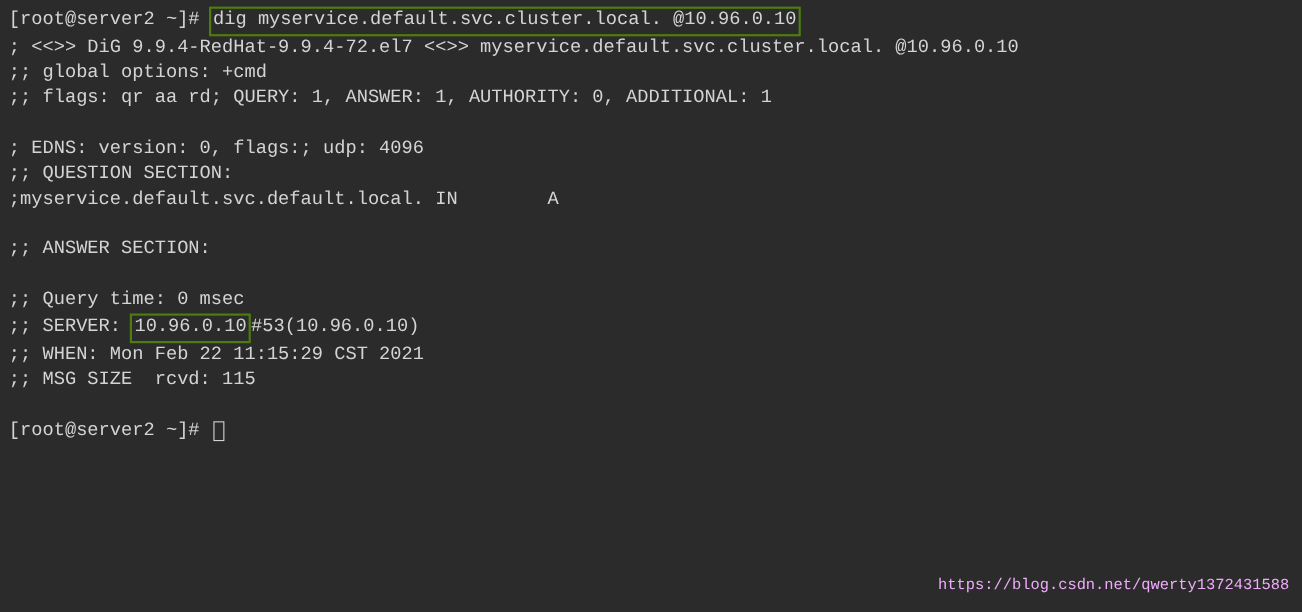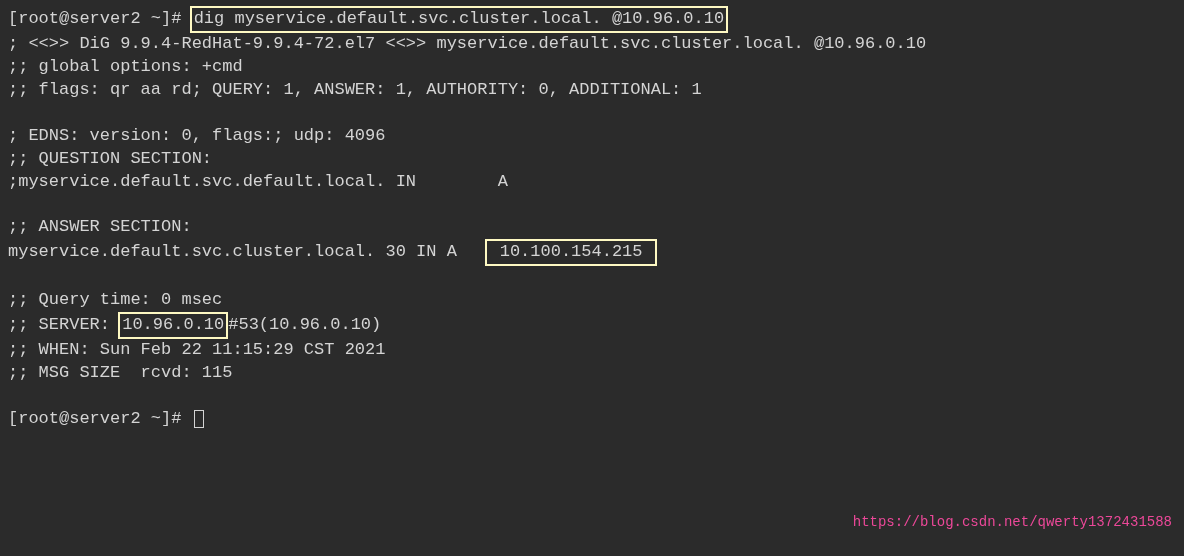--- a/index.html
+++ b/index.html
@@ -16,30 +16,30 @@
       padding: 4px 6px;
       width: 1184px;
       height: 556px;
       overflow: hidden;
       position: relative;
     }
     .line {
       white-space: pre;
     }
     .highlight-box {
-      border: 2px solid #fef9c3;
+      border: 2px solid #4d7c0f;
       display: inline-block;
       padding: 0 2px;
       margin-left: -2px;
     }
     .watermark {
       position: absolute;
-      bottom: 24px;
+      bottom: 14px;
       right: 12px;
-      color: #ec4899;
+      color: #f0abfc;
       font-size: 14px;
     }
     .cursor {
       display: inline-block;
       width: 10px;
       height: 18px;
       border: 1px solid #d4d4d4;
       vertical-align: text-bottom;
       margin-left: 2px;
     }
@@ -55,23 +55,22 @@
 <div class="line"></div>
 <div class="line">; &lt;&lt;&gt;&gt; DiG 9.9.4-RedHat-9.9.4-72.el7 &lt;&lt;&gt;&gt; myservice.default.svc.cluster.local. @10.96.0.10</div>
 <div class="line">;; global options: +cmd</div>
 <div class="line">;; flags: qr aa rd; QUERY: 1, ANSWER: 1, AUTHORITY: 0, ADDITIONAL: 1</div>
 <div class="line">&nbsp;</div>
 <div class="line">; EDNS: version: 0, flags:; udp: 4096</div>
 <div class="line">;; QUESTION SECTION:</div>
 <div class="line">;myservice.default.svc.default.local. IN        A</div>
 <div class="line">&nbsp;</div>
 <div class="line">;; ANSWER SECTION:</div>
-<div class="line"><span>myservice.default.svc.cluster.local. 30 IN A   </span><span class="highlight-box"> 10.100.154.215 </span></div>
 <div class="line">&nbsp;</div>
 <div class="line">;; Query time: 0 msec</div>
 <div class="line"><span>;; SERVER: </span><span class="highlight-box">10.96.0.10</span><span>#53(10.96.0.10)</span></div>
-<div class="line">;; WHEN: Sun Feb 22 11:15:29 CST 2021</div>
+<div class="line">;; WHEN: Mon Feb 22 11:15:29 CST 2021</div>
 <div class="line">;; MSG SIZE  rcvd: 115</div>
 <div class="line">&nbsp;</div>
 <div class="line"><span>[root@server2 ~]# </span><span class="cursor"></span></div>
 </div>
 
 <div class="watermark">https://blog.csdn.net/qwerty1372431588</div>
 
 </body></html>

